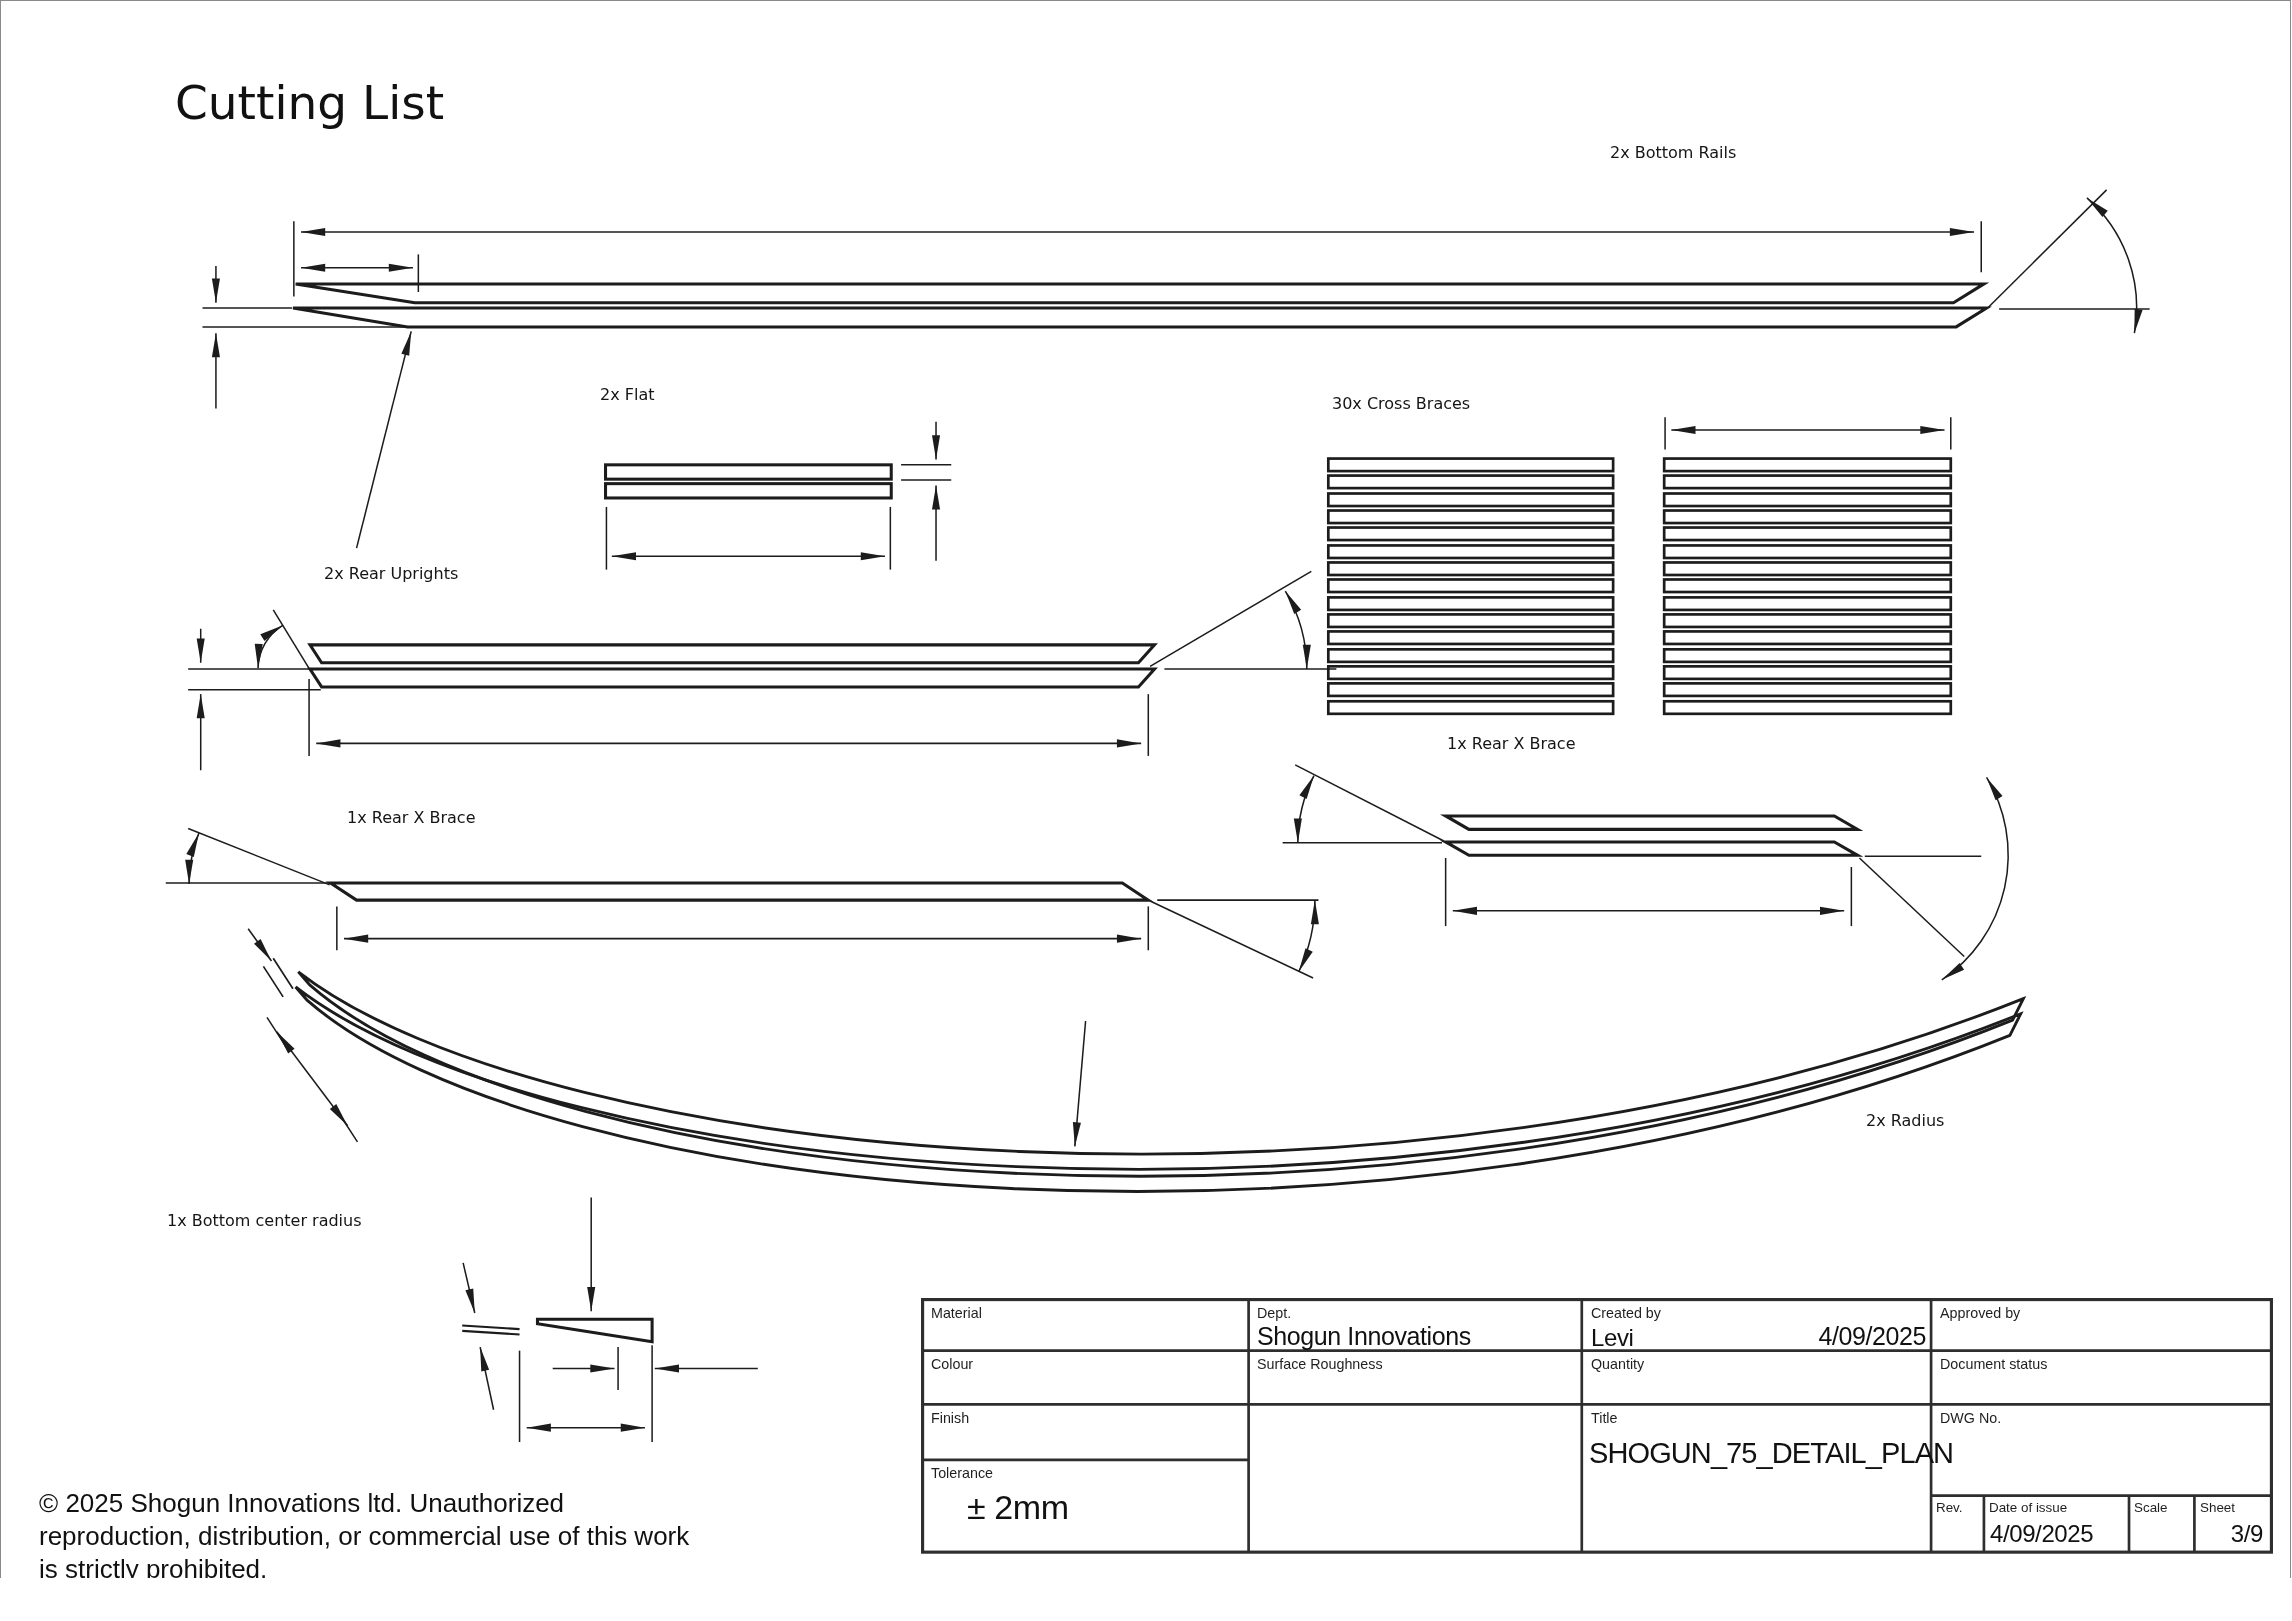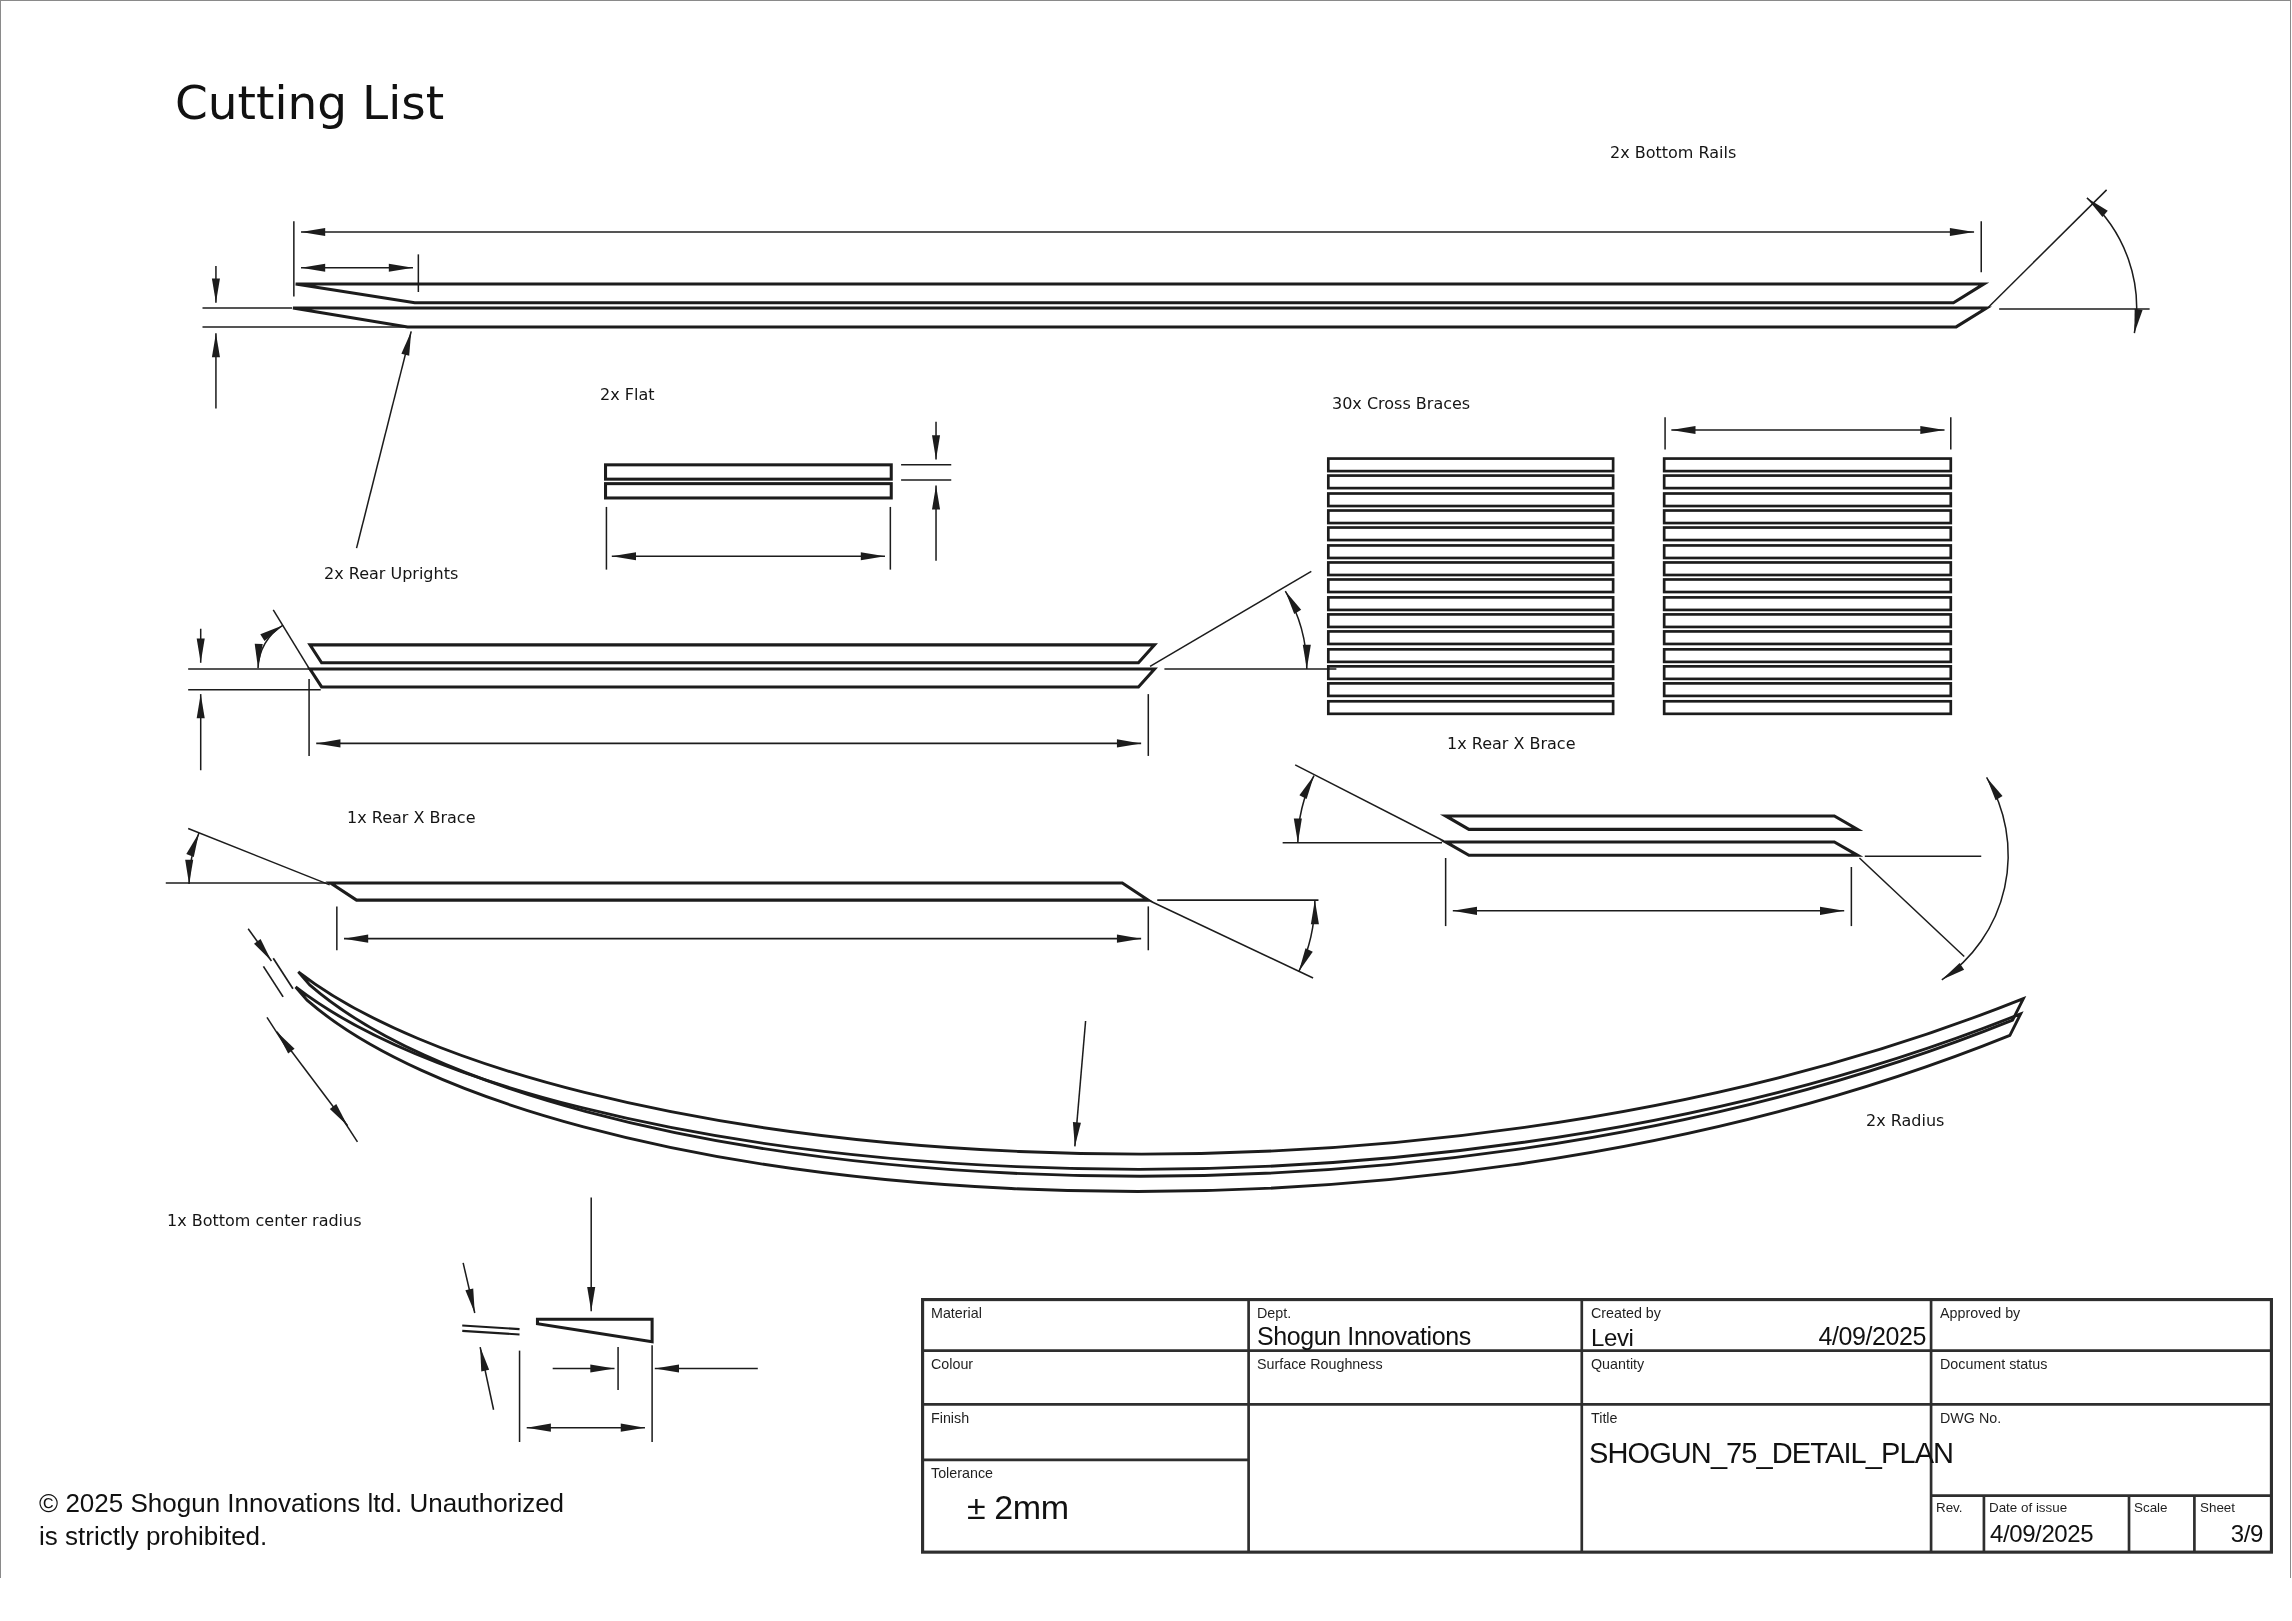--- a/index.html
+++ b/index.html
@@ -215,20 +215,21 @@
   <div class="lbl" style="left:600px;top:385px">2x Flat</div>
   <div class="lbl" style="left:1332px;top:394px">30x Cross Braces</div>
   <div class="lbl" style="left:324px;top:564px">2x Rear Uprights</div>
   <div class="lbl" style="left:347px;top:808px">1x Rear X Brace</div>
   <div class="lbl" style="left:1447px;top:734px">1x Rear X Brace</div>
   <div class="lbl" style="left:1866px;top:1111px">2x Radius</div>
   <div class="lbl" style="left:167px;top:1211px">1x Bottom center radius</div>
 
   <div class="copyright">
     <div>© 2025 Shogun Innovations ltd. Unauthorized</div>
+    <div>reproduction, distribution, or commercial use of this work</div>
     <div>is strictly prohibited.</div>
   </div>
 
   <div>
     <div class="tb-label" style="left:931px;top:1305px">Material</div>
     <div class="tb-label" style="left:1257px;top:1305px">Dept.</div>
     <div class="tb-value" style="left:1257px;top:1322px">Shogun Innovations</div>
     <div class="tb-label" style="left:1591px;top:1305px">Created by</div>
     <div class="tb-value v27" style="left:1591px;top:1324px">Levi</div>
     <div class="tb-value right-align" style="left:1702px;top:1322px;width:224px">4/09/2025</div>

